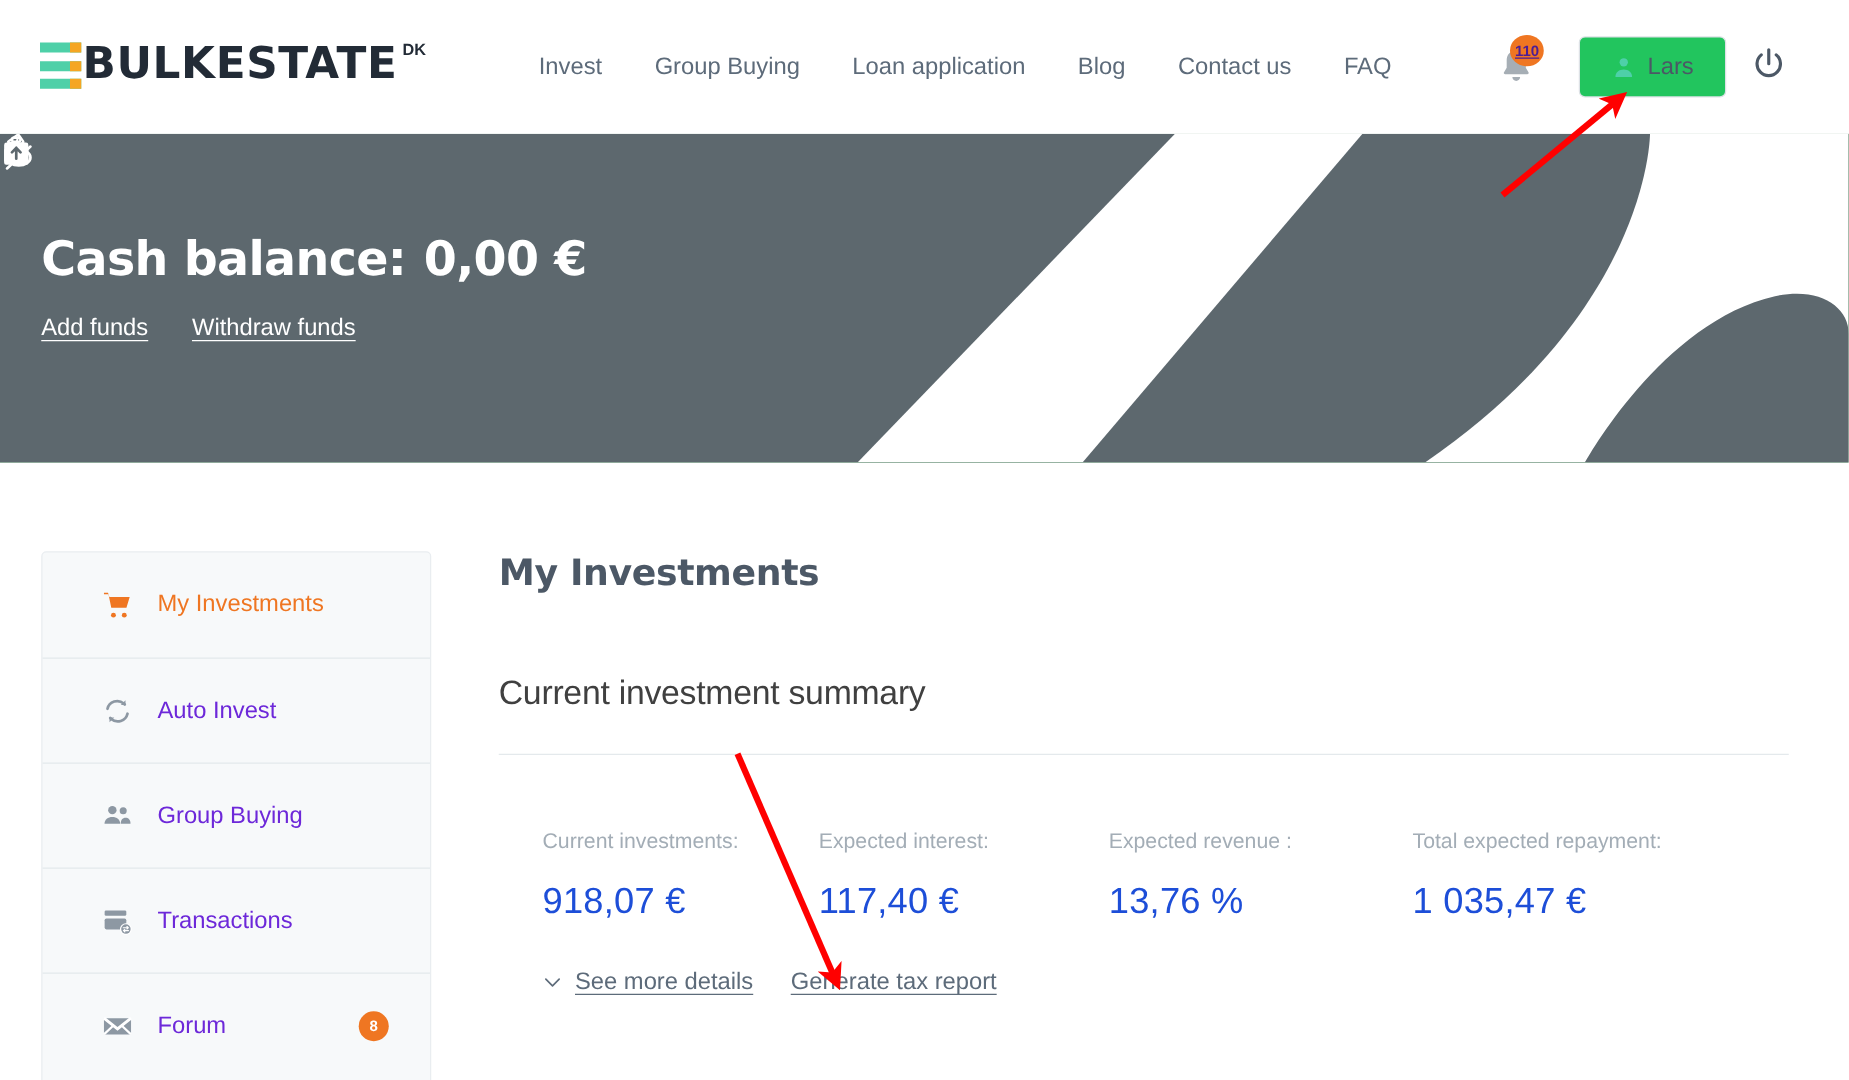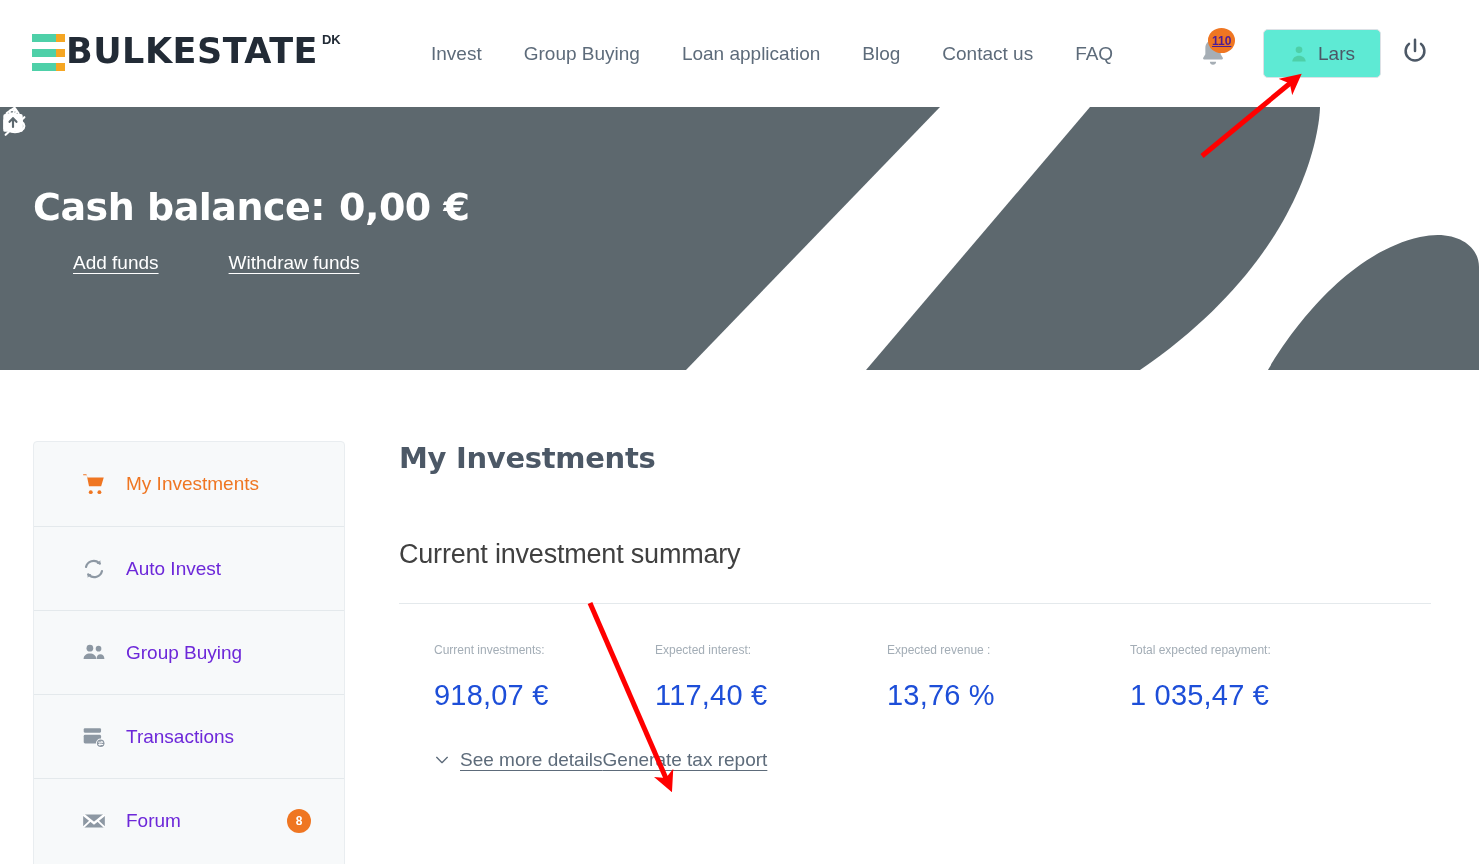--- a/index.html
+++ b/index.html
@@ -63,21 +63,21 @@
     font-size: 12px; font-weight: 700;
     display: flex; align-items: center; justify-content: center;
     padding: 0 4px; z-index: 2; text-decoration: underline;
   }
 
   .user-btn {
     position: absolute; left: 1263px; top: 29px;
     width: 118px; height: 49px;
     border: 1px solid #dde1e6; border-radius: 5px;
     display: flex; align-items: center; justify-content: center; gap: 9px;
-    background: #5eead4; cursor: pointer;
+    background: #22c55e; cursor: pointer;
   }
   .user-name { font-size: 19px; color: #4c5866; }
 
   .power-btn {
     position: absolute; left: 1400px; top: 36px;
     width: 30px; height: 30px; cursor: pointer;
   }
 
   
   .hero {
@@ -90,21 +90,21 @@
   .hero-inner { position: relative; z-index: 2; padding: 78px 0 0 33px; }
   .cash-line {
     display: flex; align-items: center; gap: 14px;
     color: #ffffff;
   }
   .cash-label {
     font-size: 38px; font-weight: 700; letter-spacing: -0.5px;
     font-family: "DejaVu Sans", sans-serif; line-height: 44px;
   }
   .fund-links {
-    display: flex; gap: 70px; margin-top: 23px; margin-left: 40px;
+    display: flex; gap: 35px; margin-top: 23px;
   }
   .fund-link {
     display: flex; align-items: center; gap: 14px; cursor: pointer;
   }
   .fund-link span {
     font-size: 19px; color: #fff; text-decoration: underline;
     text-underline-offset: 4px;
   }
 
   
@@ -145,28 +145,28 @@
     letter-spacing: -0.2px;
   }
   .divider { margin-top: 33px; height: 1px; background: #e4e9ec; width: 1032px; }
 
   .stats { display: flex; margin-top: 39px; }
   .stat { flex: none; }
   .stat:nth-child(1) { width: 256px; padding-left: 35px; }
   .stat:nth-child(2) { width: 232px; }
   .stat:nth-child(3) { width: 243px; }
   .stat:nth-child(4) { width: 300px; }
-  .stat-label { font-size: 12px; color: #a3adb6; white-space: nowrap; }
+  .stat-label { font-size: 17px; color: #a3adb6; white-space: nowrap; margin-top: 20px; }
   .stat-value {
     margin-top: 22px; font-size: 29px; color: #1d4ed8;
     white-space: nowrap; letter-spacing: 0.2px;
   }
 
   .main-links {
-    display: flex; align-items: center; margin-top: 37px; padding-left: 35px; 
+    display: flex; align-items: center; margin-top: 37px; padding-left: 35px; gap: 30px;
   }
   .mlink { display: flex; align-items: center; gap: 10px; cursor: pointer; }
   .mlink span {
     font-size: 19px; color: #5d6b7a; text-decoration: underline;
     text-underline-offset: 4px;
   }
 
   
   .arrows { position: absolute; inset: 0; pointer-events: none; z-index: 50; }
 </style>

